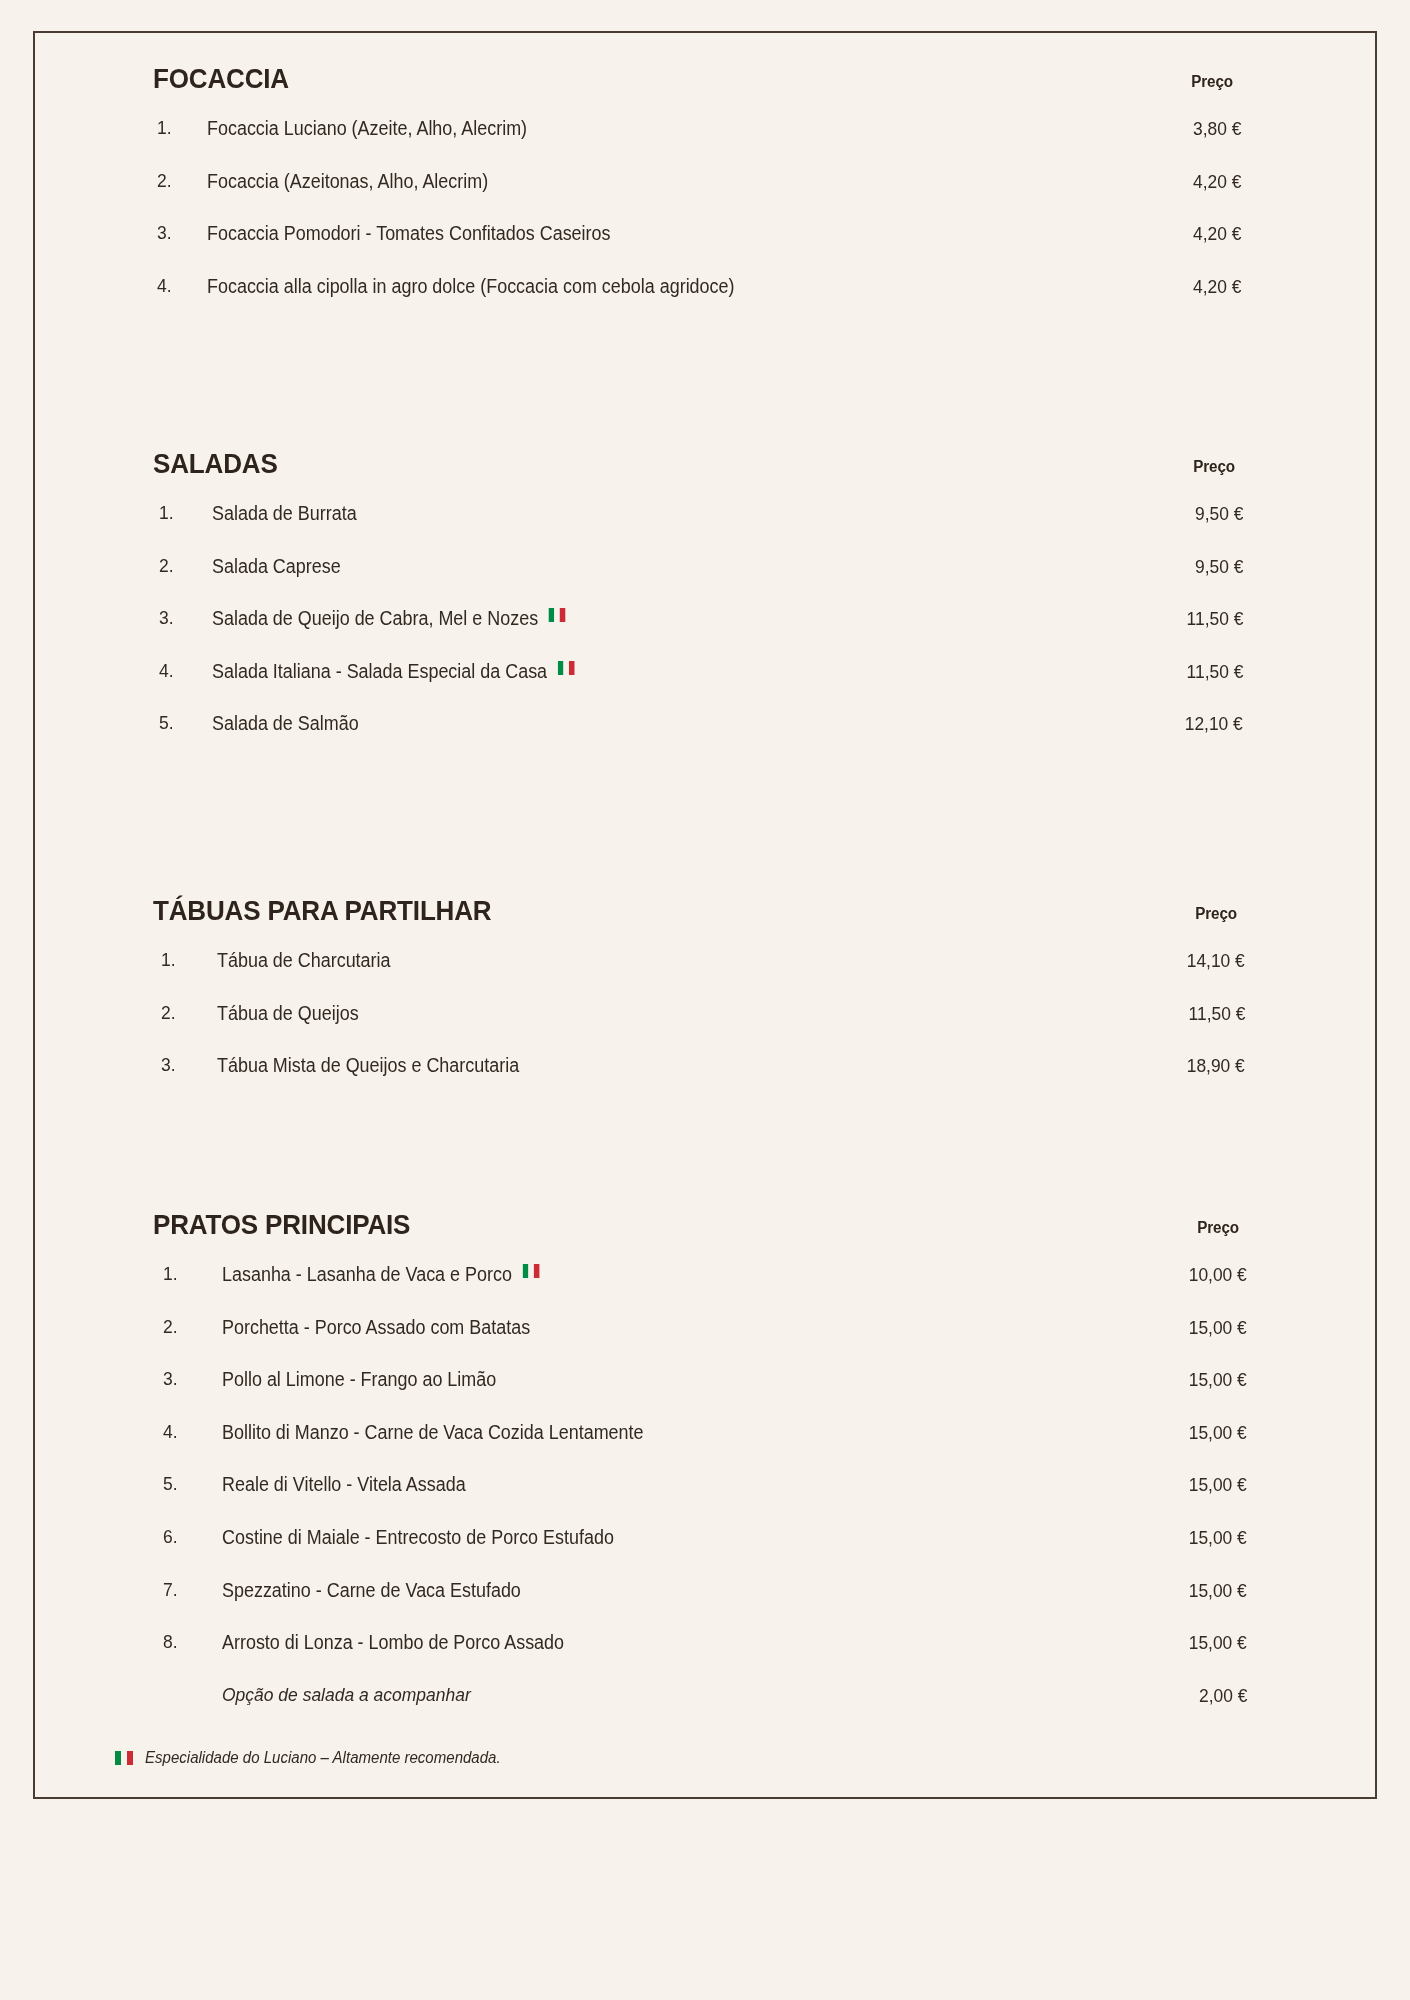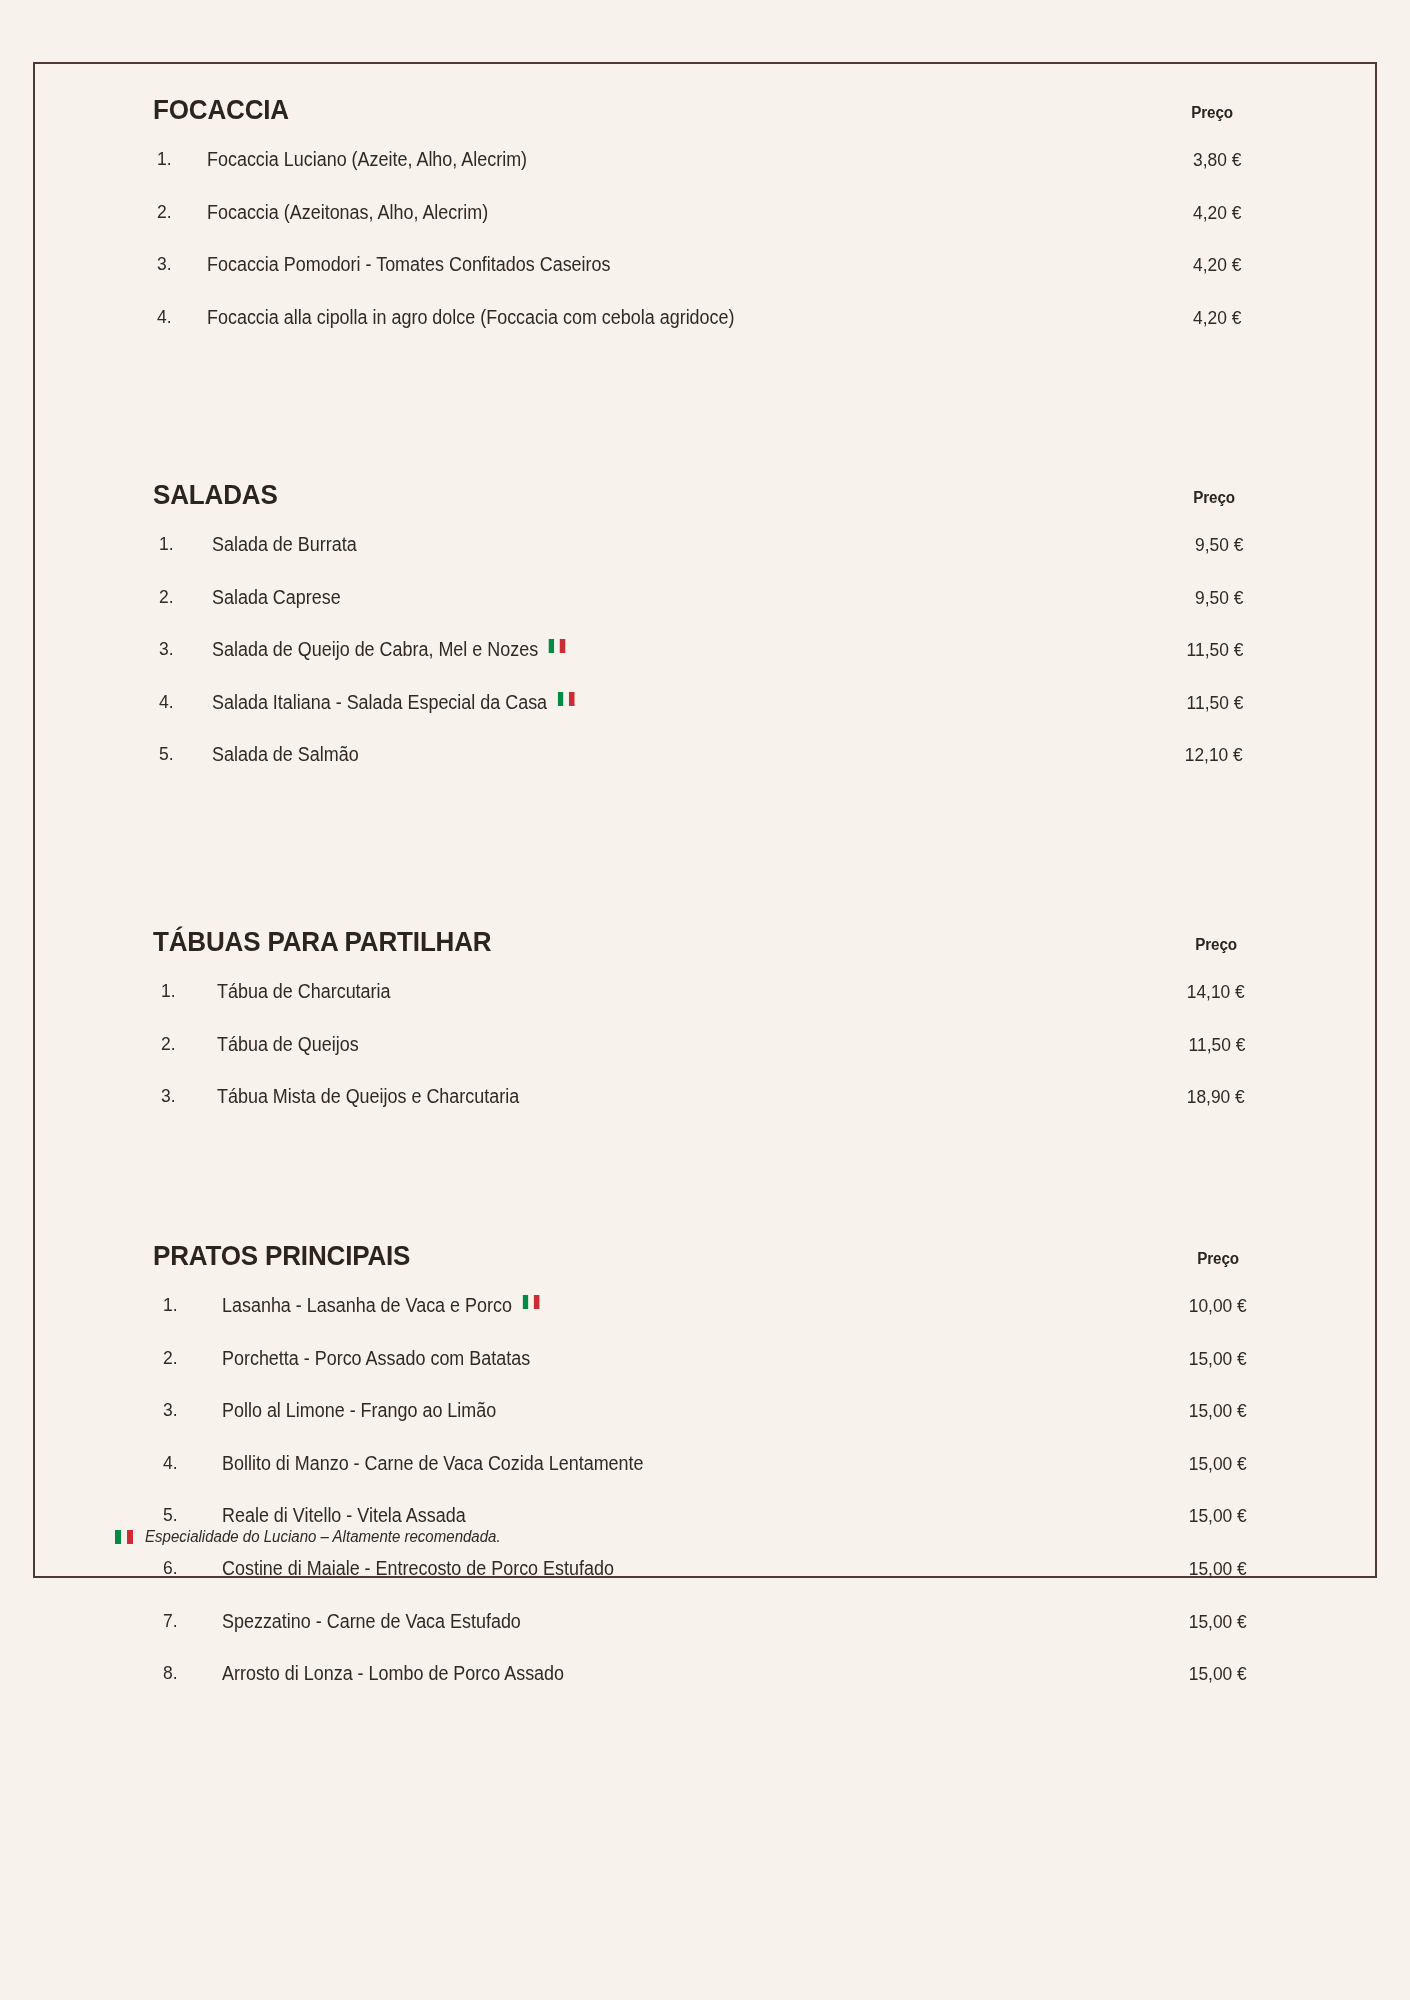--- a/index.html
+++ b/index.html
@@ -13,24 +13,23 @@
     font-family: "Liberation Sans", sans-serif;
     color: #30261F;
     overflow: hidden;
   }
 
   .menu-frame {
     position: absolute;
     left: 33px;
     top: 31px;
     width: 1344px;
-    height: 1516px;
+    height: 1768px;
     border: 2px solid #4A3C33;
     box-sizing: border-box;
-    margin-top: 31px;
   }
 
   .menu-inner {
     position: relative;
     width: 100%;
     height: 100%;
   }
 
   .section {
     position: absolute;
@@ -277,20 +276,25 @@
         <div class="row" style="top: 369.6px; position: absolute; left: 0px; width: 100%;">
           <div class="row-num" style="left: 128px;">7.</div>
           <div class="row-name" style="left: 187px;"><span>Spezzatino - Carne de Vaca Estufado</span></div>
           <div class="row-price" style="right: 128px;">15,00 €</div>
         </div>
         <div class="row" style="top: 422.2px; position: absolute; left: 0px; width: 100%;">
           <div class="row-num" style="left: 128px;">8.</div>
           <div class="row-name" style="left: 187px;"><span>Arrosto di Lonza - Lombo de Porco Assado</span></div>
           <div class="row-price" style="right: 128px;">15,00 €</div>
         </div>
+        <div class="row note-row" style="top: 474.8px; position: absolute; left: 0px; width: 100%;">
+          <div class="row-num" style="left: 128px;"></div>
+          <div class="row-name" style="left: 187px;"><span>Opção de salada a acompanhar</span></div>
+          <div class="row-price" style="right: 128px;">2,00 €</div>
+        </div>
       </div>
     </div>
 
   <div class="legend">
     <span class="legend-flag">
       <span style="background:#008C45"></span><span style="background:#F7F2EB"></span><span style="background:#CD2B35"></span>
     </span>
     <span class="legend-text">Especialidade do Luciano – Altamente recomendada.</span>
   </div>
 </div>

